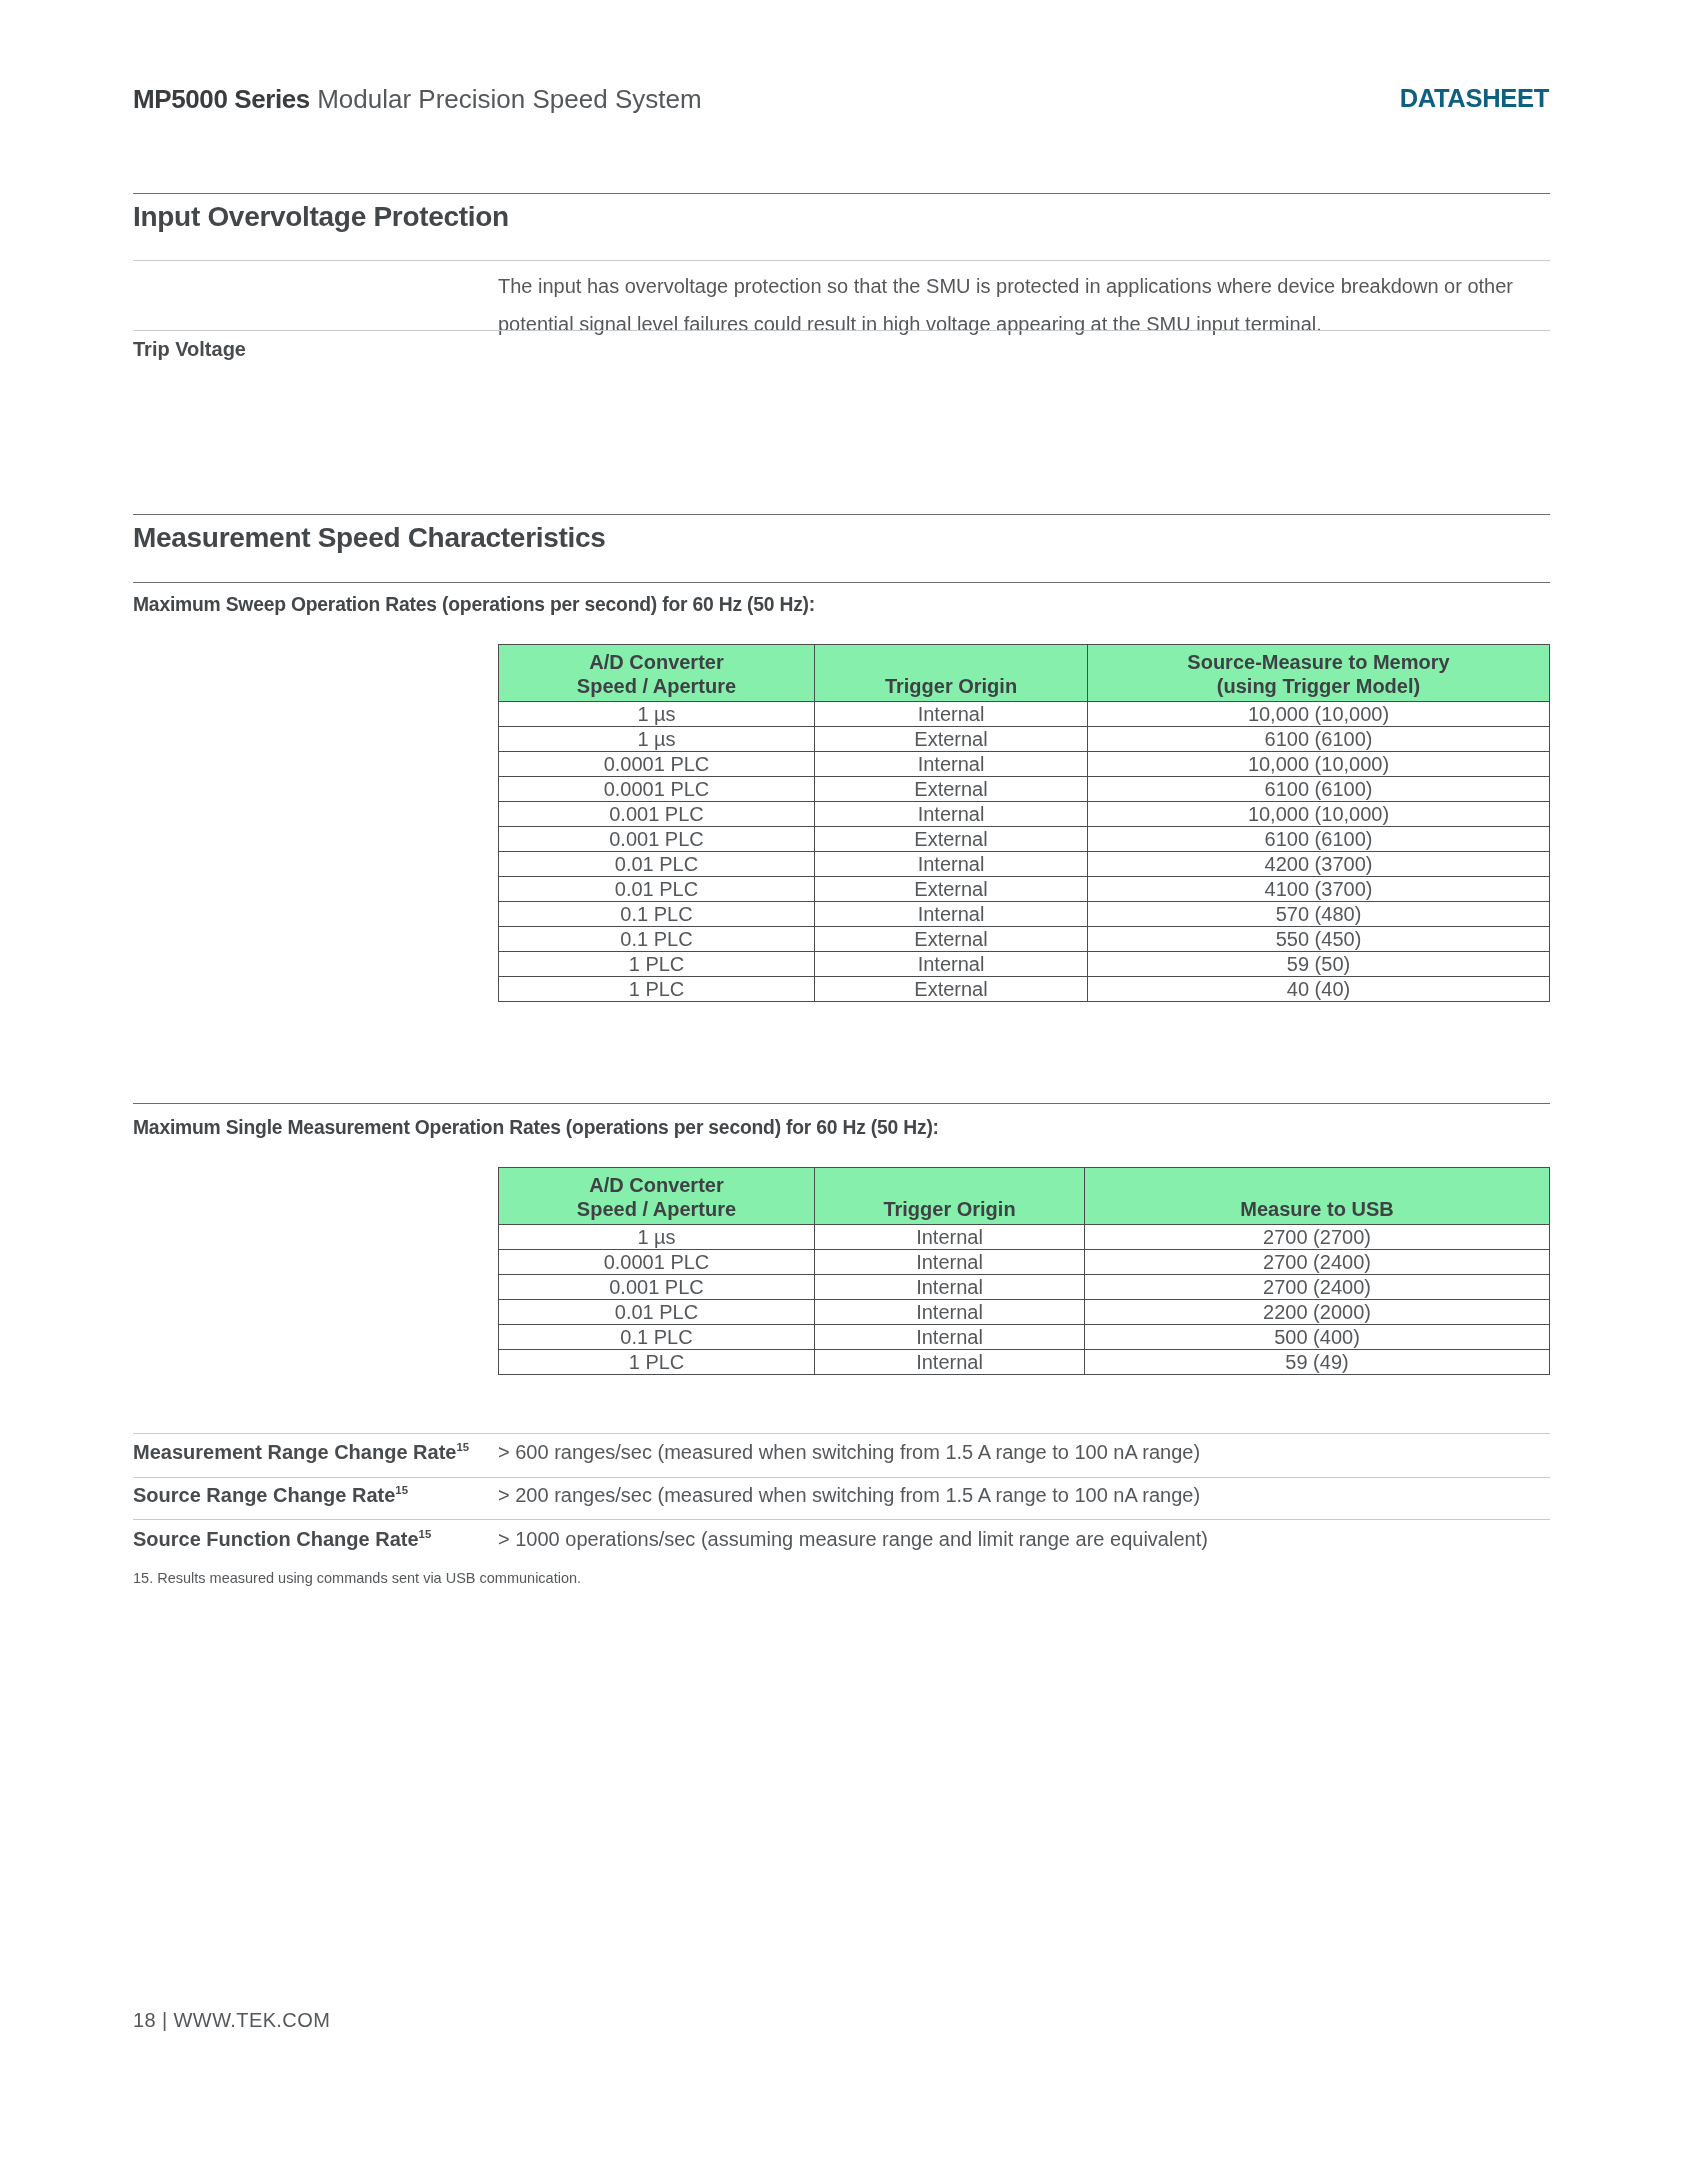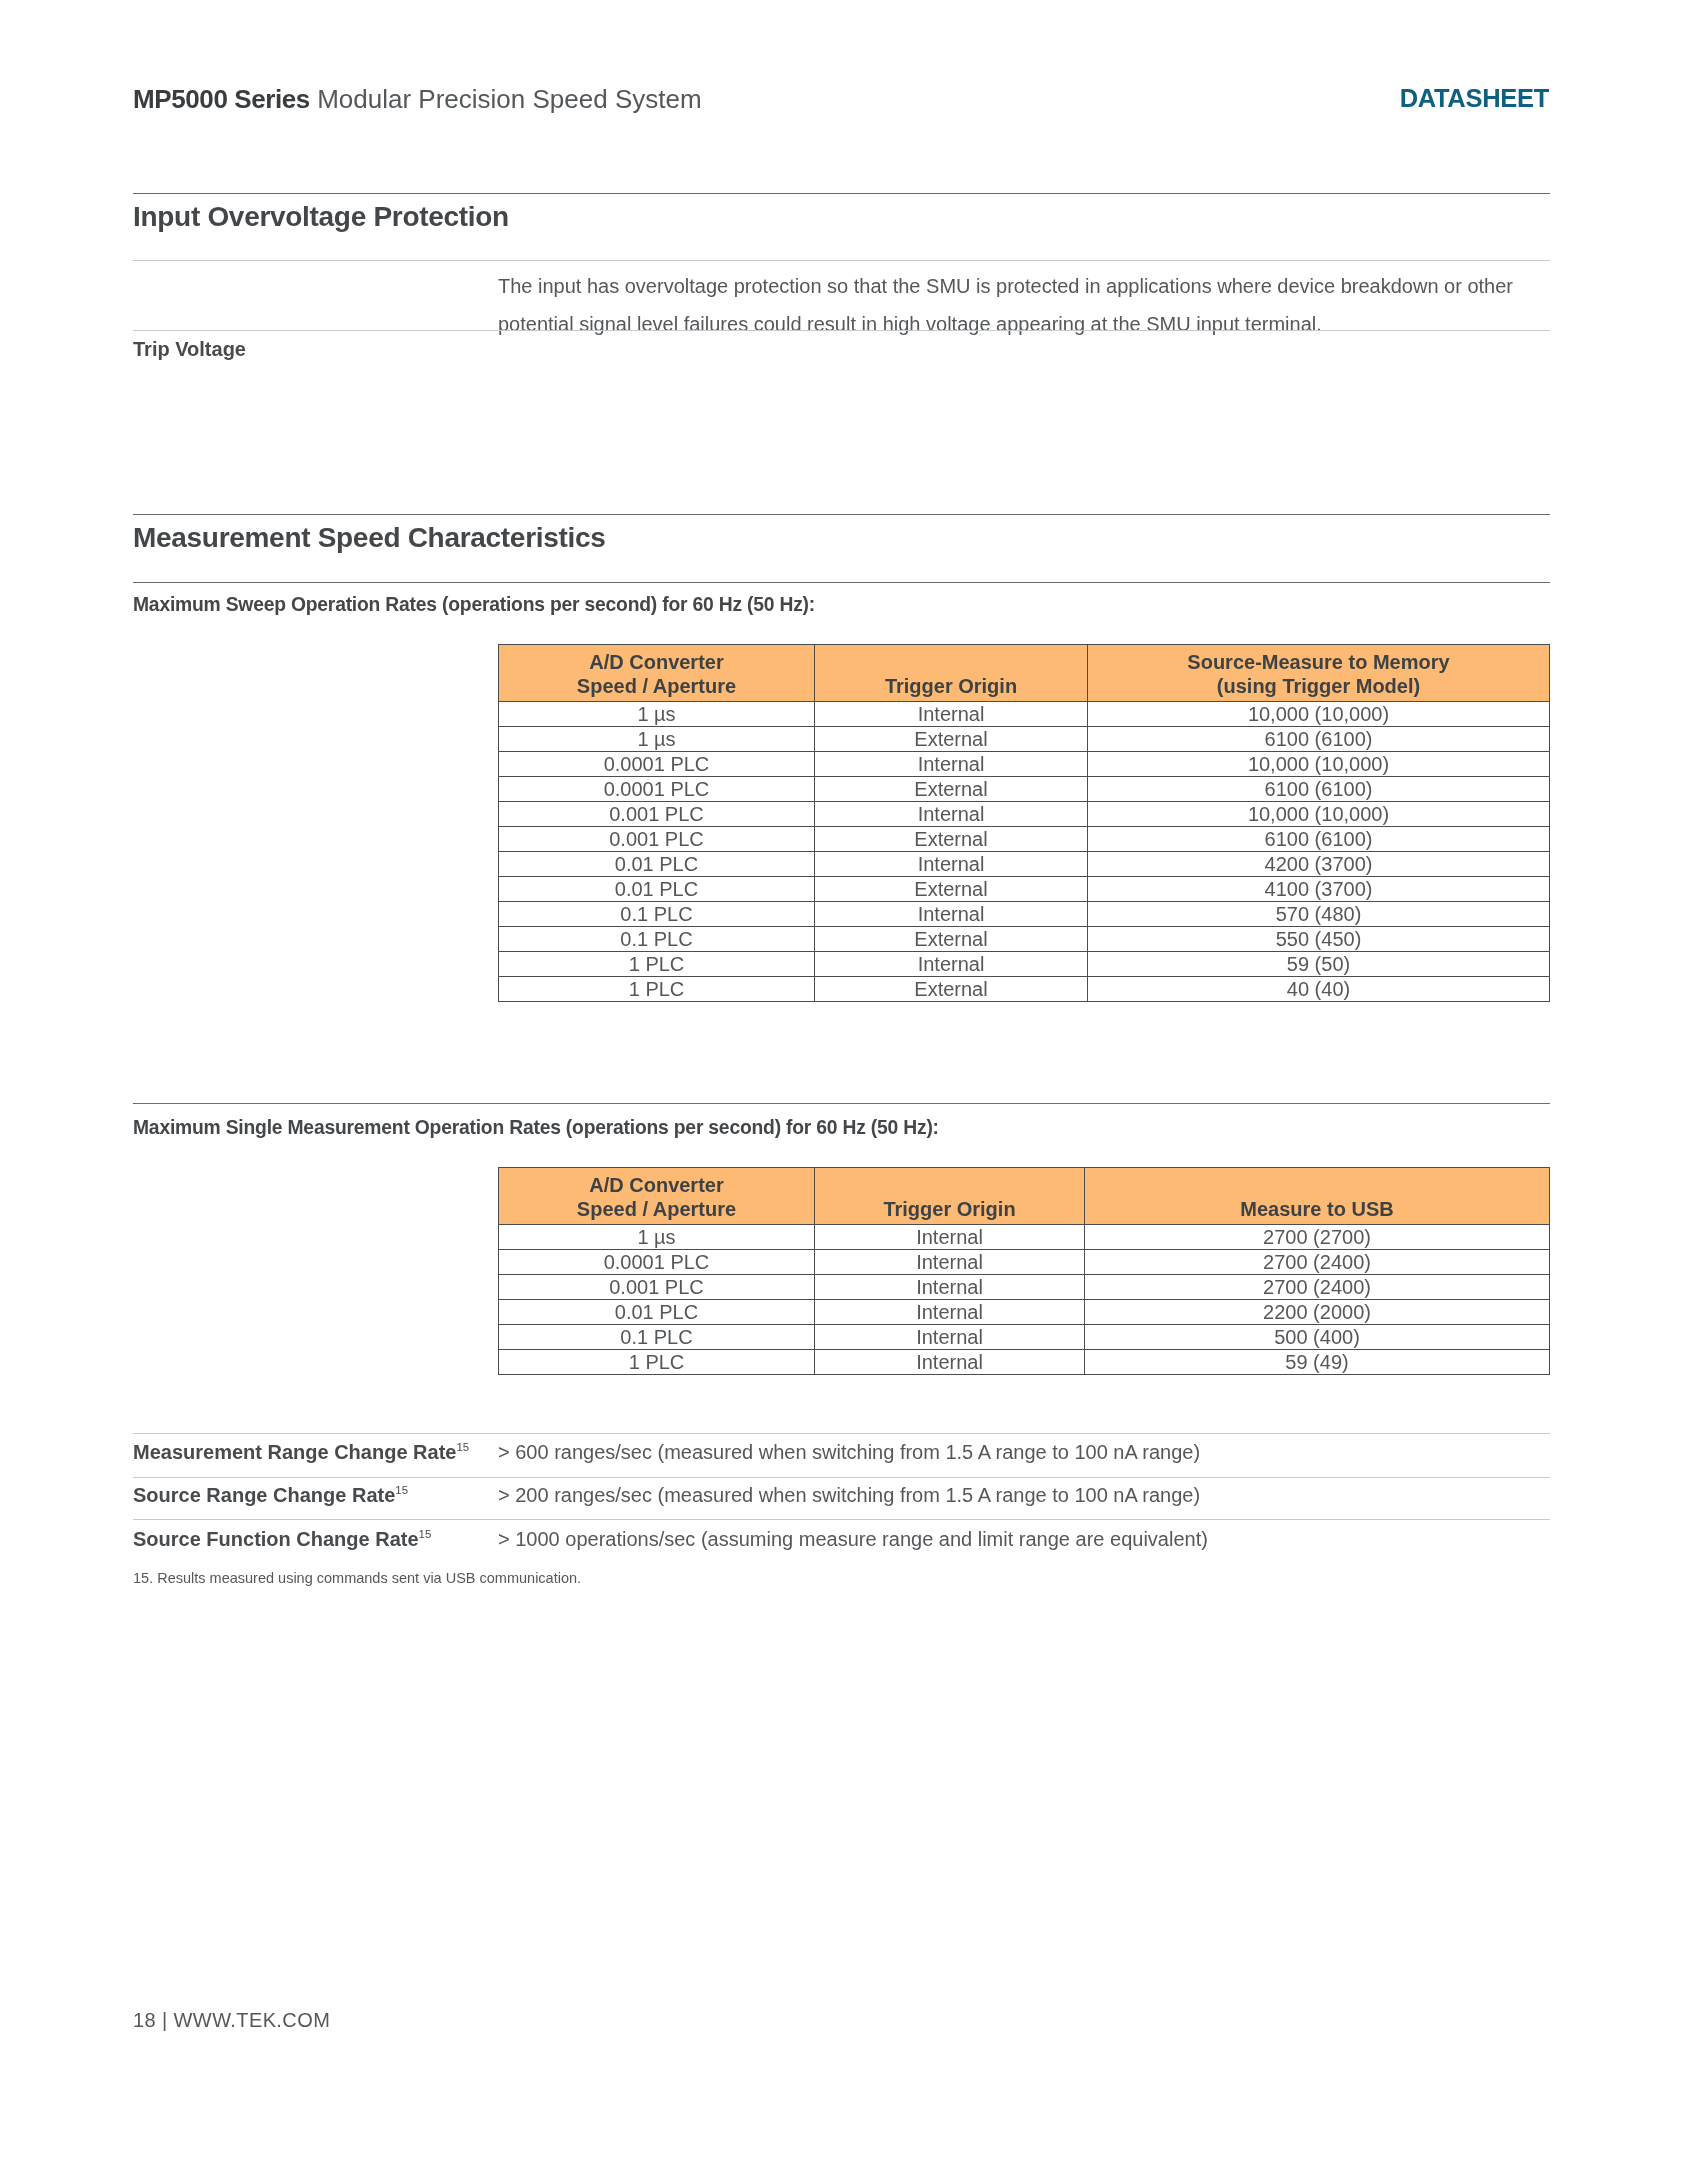--- a/index.html
+++ b/index.html
@@ -27,33 +27,33 @@
   }
   .h3 {
     left: 133px; font-size: 19.3px; font-weight: bold; color: #44474a; white-space: nowrap; letter-spacing: -0.2px;
   }
   .para {
     left: 498px; width: 1053px; font-size: 20px; line-height: 38px; color: #55585b;
   }
   .label {
     left: 133px; font-size: 20px; font-weight: bold; color: #484b4e; white-space: nowrap;
   }
-  .label sup { font-size: 11.4px; vertical-align: 8px; font-weight: normal; }
+  .label sup { font-size: 11.4px; vertical-align: 8px; font-weight: bold; }
   .value {
     left: 498px; font-size: 20px; color: #55585b; white-space: nowrap;
   }
   table.spec {
     position: absolute; left: 498px; width: 1052px;
     border-collapse: collapse; font-size: 20px; color: #55585b;
   }
   table.spec td, table.spec th {
     border: 1.3px solid #4a4c4e; text-align: center; vertical-align: middle;
   }
   table.spec th {
-    background: #fdba74; font-weight: bold; color: #3f4245; line-height: 24px; vertical-align: bottom; padding-bottom: 2.6px; margin-top: 15px;
+    background: #86efac; font-weight: bold; color: #3f4245; line-height: 24px; vertical-align: bottom; padding-bottom: 2.6px; margin-top: 15px;
   }
   table.spec td { line-height: 24px; }
   .trip td { height: 60px; line-height: 24px; }
   .speed td { height: 16px; padding: 0; }
   .speed th { height: 57px; }
   .footnote {
     left: 133px; font-size: 14.5px; color: #55585b; white-space: nowrap;
   }
   .footer {
     left: 133px; font-size: 20px; color: #55585b; letter-spacing: 0.4px; white-space: nowrap;

